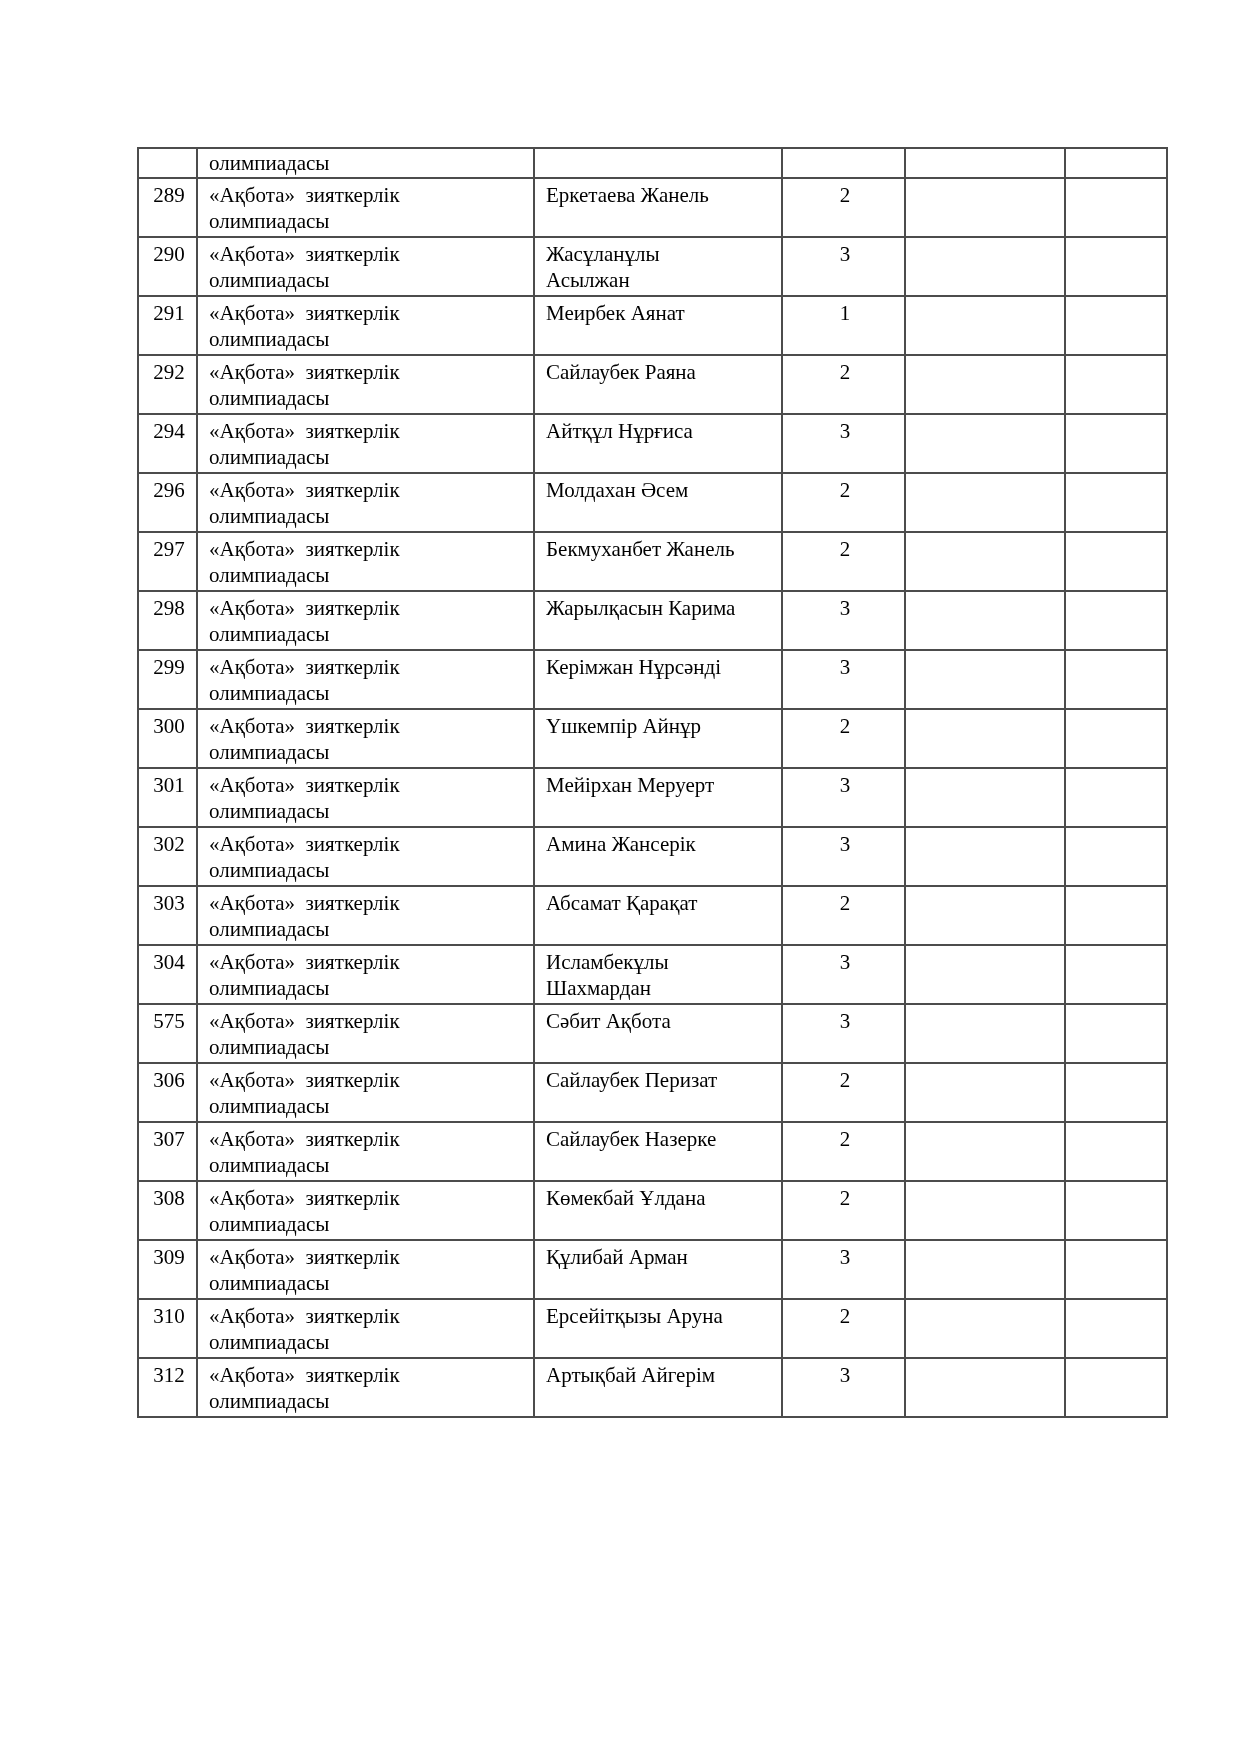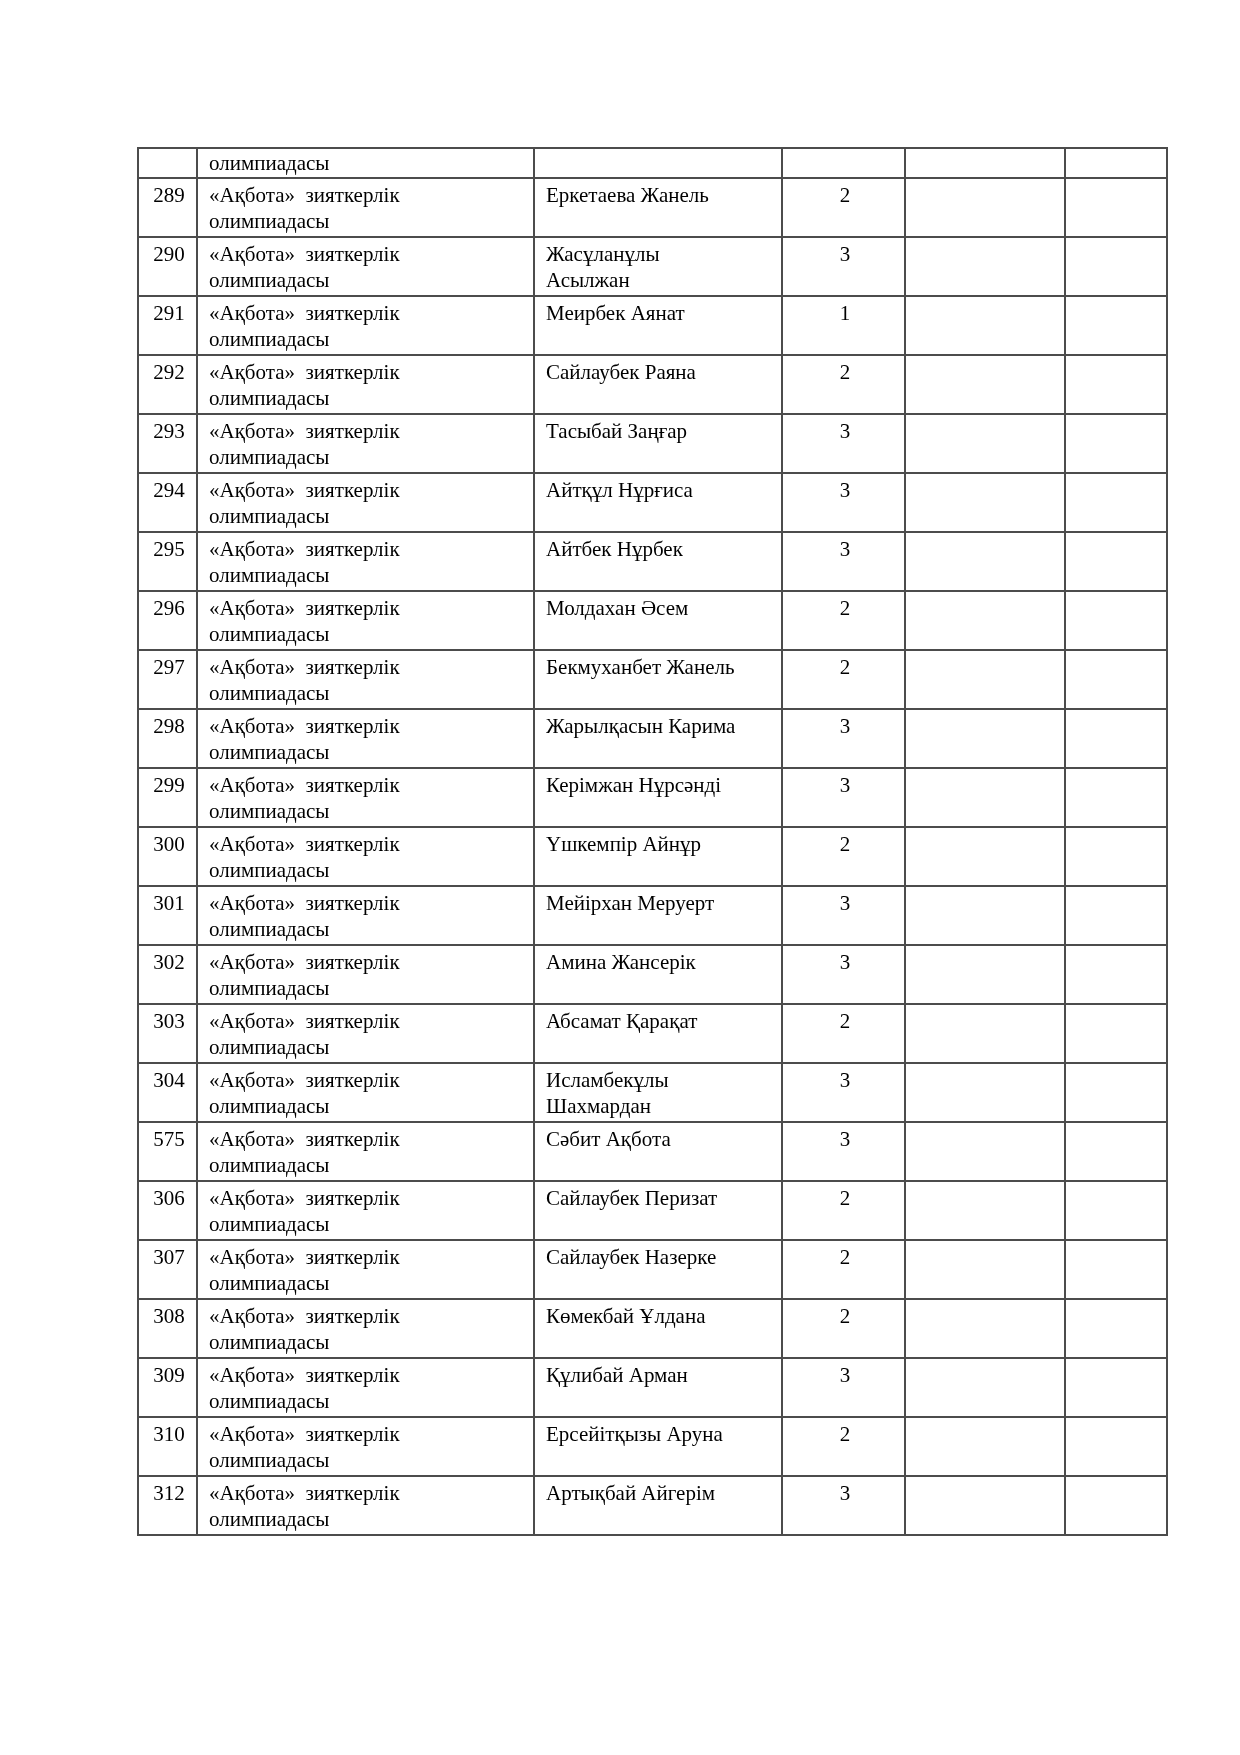--- a/index.html
+++ b/index.html
@@ -102,42 +102,24 @@
         <tr class="data-row">
     <td class="cell-num">292</td>
     <td class="cell-olympiad">«Ақбота»  зияткерлік
 олимпиадасы</td>
     <td>Сайлаубек Раяна</td>
     <td class="cell-grade">2</td>
     <td></td>
     <td></td>
   </tr>
         <tr class="data-row">
-    <td class="cell-num">293</td>
-    <td class="cell-olympiad">«Ақбота»  зияткерлік
-олимпиадасы</td>
-    <td>Тасыбай Заңғар</td>
-    <td class="cell-grade">3</td>
-    <td></td>
-    <td></td>
-  </tr>
-        <tr class="data-row">
     <td class="cell-num">294</td>
     <td class="cell-olympiad">«Ақбота»  зияткерлік
 олимпиадасы</td>
     <td>Айтқұл Нұрғиса</td>
-    <td class="cell-grade">3</td>
-    <td></td>
-    <td></td>
-  </tr>
-        <tr class="data-row">
-    <td class="cell-num">295</td>
-    <td class="cell-olympiad">«Ақбота»  зияткерлік
-олимпиадасы</td>
-    <td>Айтбек Нұрбек</td>
     <td class="cell-grade">3</td>
     <td></td>
     <td></td>
   </tr>
         <tr class="data-row">
     <td class="cell-num">296</td>
     <td class="cell-olympiad">«Ақбота»  зияткерлік
 олимпиадасы</td>
     <td>Молдахан Әсем</td>
     <td class="cell-grade">2</td>

